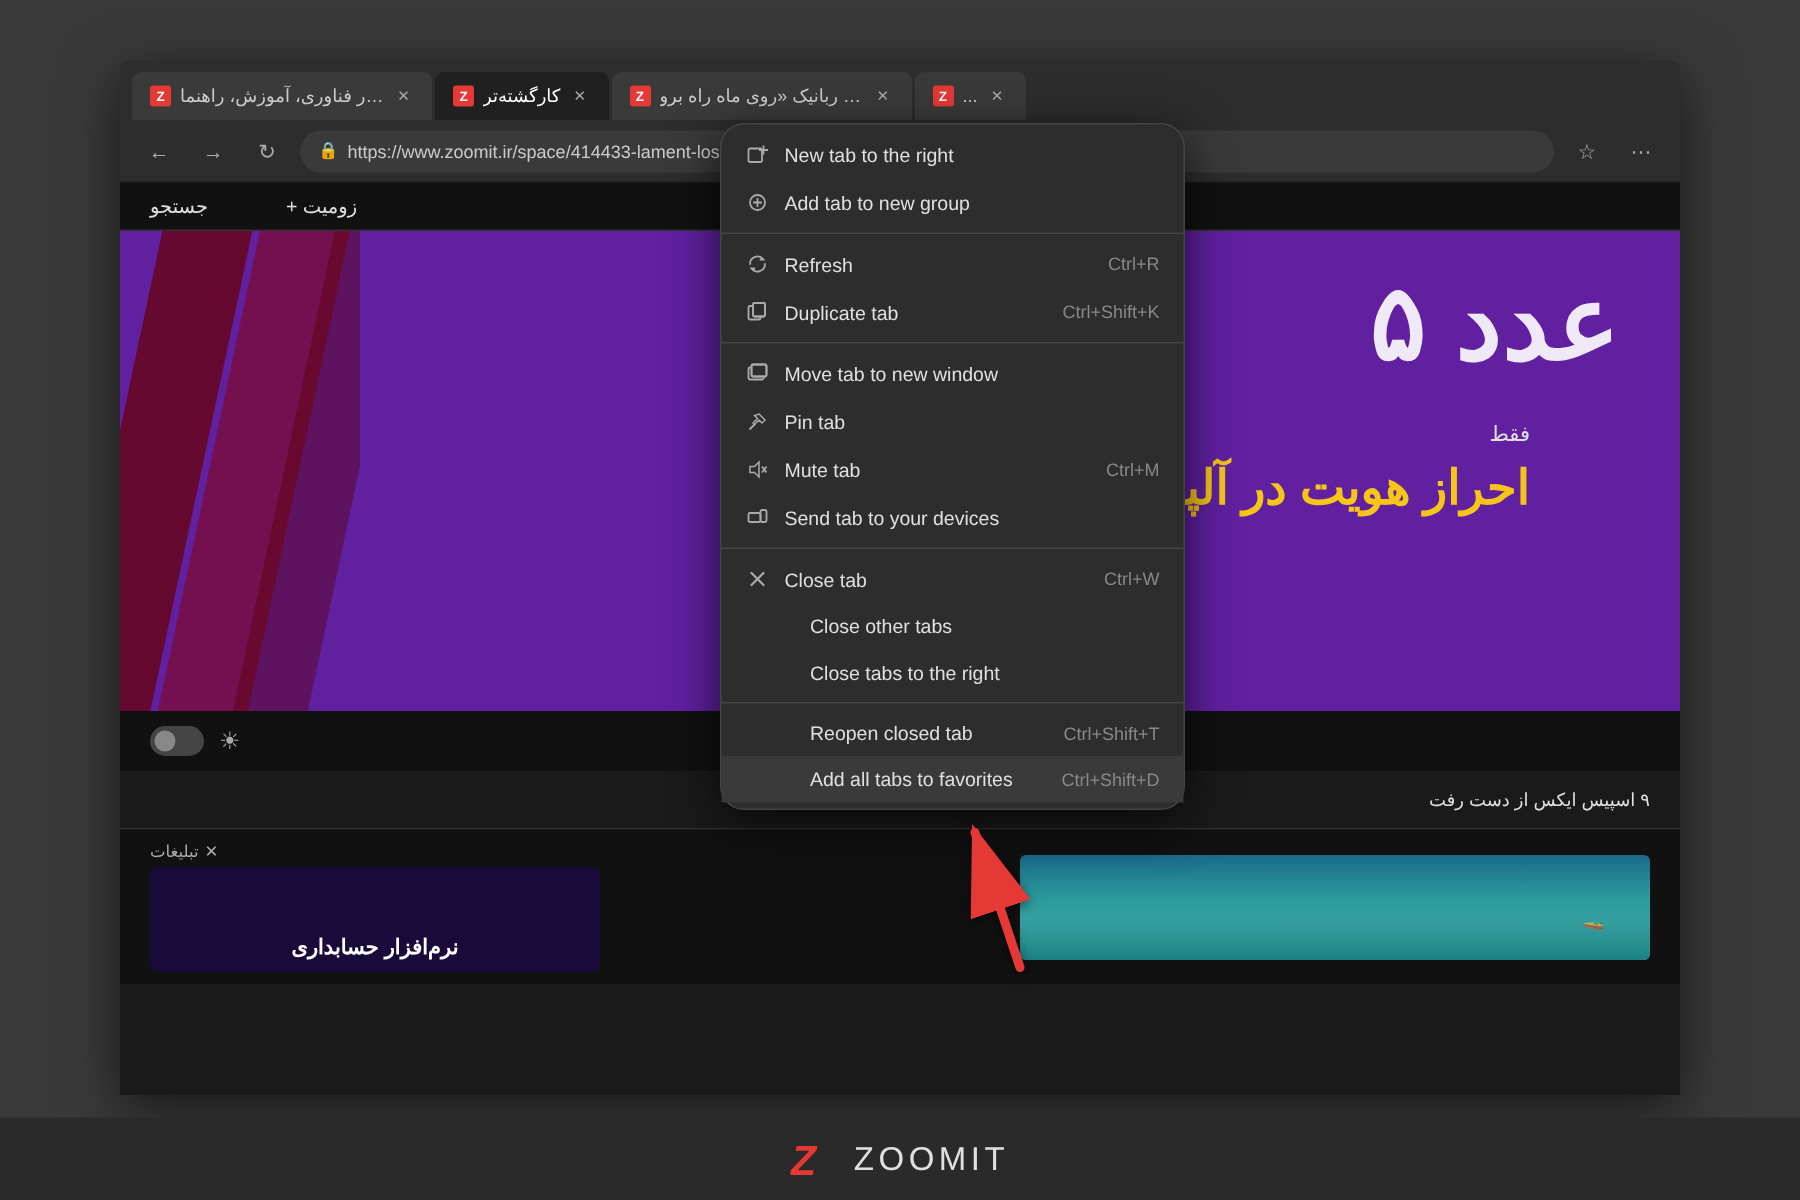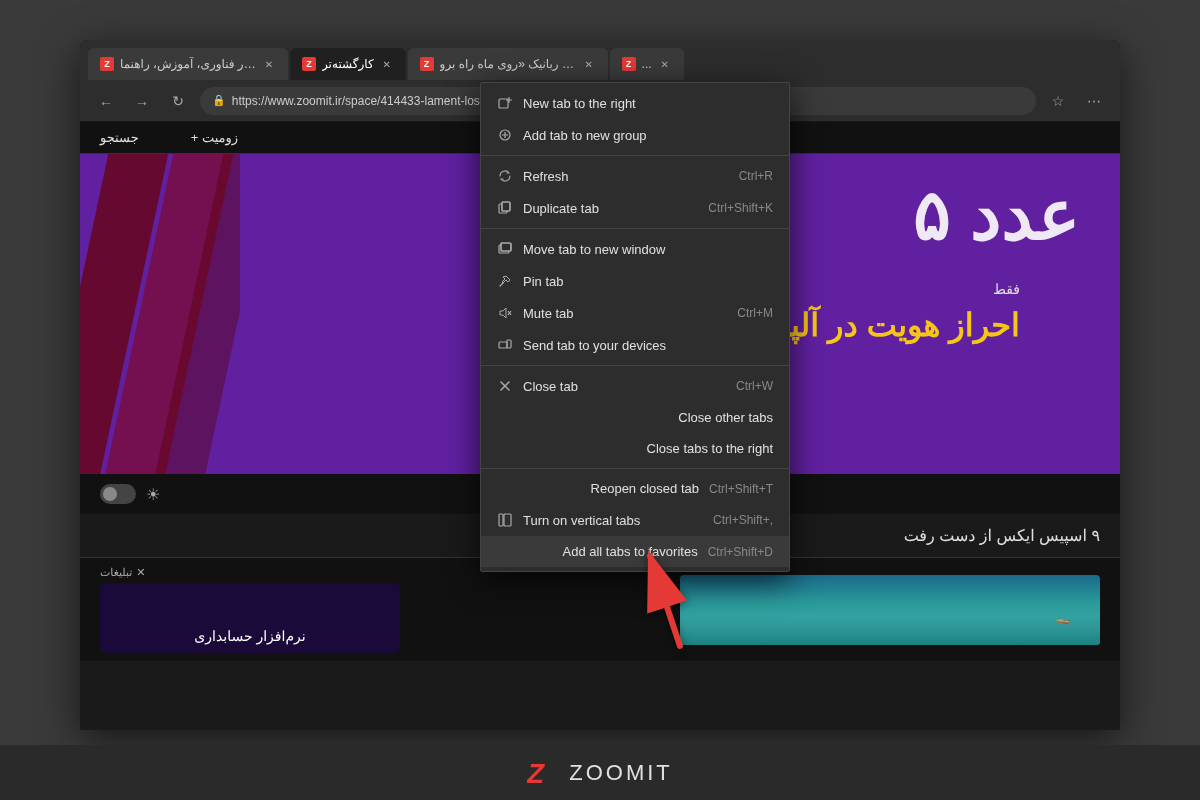--- a/index.html
+++ b/index.html
@@ -193,21 +193,21 @@
       background: linear-gradient(180deg, transparent, #1a8080);
     }
 
     
     .context-menu {
       position: absolute;
       top: 42px;
       left: 400px;
       width: 310px;
       background: #2d2d2d;
-      border-radius: 2px;
+      border-radius: 16px;
       box-shadow: 0 8px 32px rgba(0,0,0,0.7);
       z-index: 1000;
       padding: 4px 0;
       border: 1px solid #444;
     }
 
     .menu-item {
       display: flex;
       align-items: center;
       padding: 8px 16px;
@@ -244,21 +244,20 @@
     }
 
     .menu-separator {
       height: 1px;
       background: #444;
       margin: 4px 0;
     }
 
     .menu-item.no-icon .menu-item-label {
       margin-left: 43px;
-      text-align: right;
     }
 
     
     .red-arrow {
       position: absolute;
       bottom: 140px;
       left: 630px;
       z-index: 2000;
     }
 
@@ -401,31 +400,31 @@
     </div>
 
     <div class="toggle-area">
       <div class="toggle-track">
         <div class="toggle-thumb"></div>
       </div>
       <span class="brightness-icon">☀</span>
     </div>
 
     <div class="article-section">
-      <span style="color:#e0e0e0; font-size:16px; direction:rtl;">۹ اسپیس ایکس از دست رفت</span>
+      <span style="color:#e0e0e0; font-size:12px; direction:rtl;">۹ اسپیس ایکس از دست رفت</span>
     </div>
 
     <div class="ad-section">
       <div style="display:flex; flex-direction:column; gap:4px; align-items:flex-start; flex:1;">
         <div style="display:flex; gap:4px; direction:rtl; margin-right:10px;">
           <span style="color:#aaa; font-size:11px; cursor:pointer;">✕</span>
           <span style="color:#aaa; font-size:11px;">تبلیغات</span>
         </div>
         <div class="ad-banner">
-          <span style="color:#fff; font-size:14px; font-weight:normal; direction:rtl;margin-top:35px;">نرم‌افزار حسابداری</span>
+          <span style="color:#fff; font-size:14px; font-weight:bold; direction:rtl;margin-top:35px;">نرم‌افزار حسابداری</span>
         </div>
       </div>
       <div class="ocean-image">
         <div class="ocean-waves"></div>
 
         <div style="position:absolute; right:30px; bottom:20px; color:#ddd; font-size:12px; opacity:0.6;">🚤</div>
       </div>
     </div>
 
   </div>
@@ -545,30 +544,20 @@
       <span class="menu-item-label">Close tabs to the right</span>
     </div>
 
     <div class="menu-separator"></div>
 
     <div class="menu-item no-icon">
       <span class="menu-item-label">Reopen closed tab</span>
       <span class="menu-item-shortcut">Ctrl+Shift+T</span>
     </div>
 
-    <div class="menu-item">
-      <div class="menu-item-icon">
-        <svg width="14" height="14" viewBox="0 0 14 14" fill="none">
-          <rect x="1" y="1" width="4" height="12" rx="1" stroke="#aaa" stroke-width="1.2" fill="none"></rect>
-          <rect x="6" y="1" width="7" height="12" rx="1" stroke="#aaa" stroke-width="1.2" fill="none"></rect>
-        </svg>
-      </div>
-      <span class="menu-item-label">Turn on vertical tabs</span>
-      <span class="menu-item-shortcut">Ctrl+Shift+,</span>
-    </div>
 
     <div class="menu-item no-icon highlighted" style="background:#3a3a3a;">
       <span class="menu-item-label">Add all tabs to favorites</span>
       <span class="menu-item-shortcut">Ctrl+Shift+D</span>
     </div>
 
   </div>
 
 </div>
 

